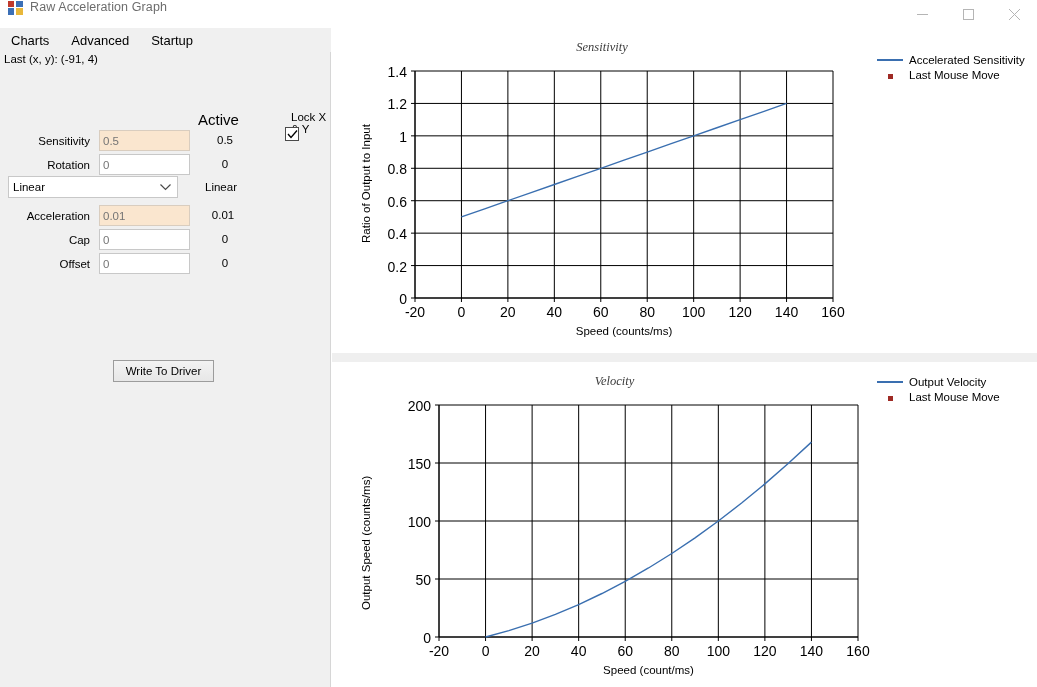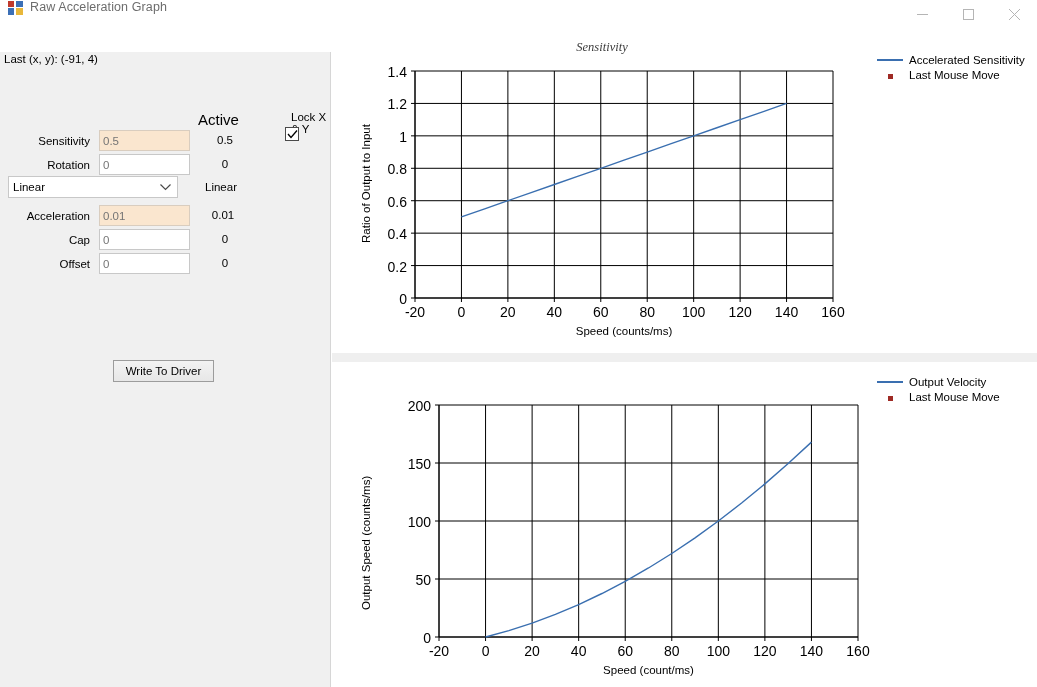--- a/index.html
+++ b/index.html
@@ -136,20 +136,25 @@
       </div>
       <div class="win-btn">
         <svg width="11" height="11" viewBox="0 0 11 11">
           <line x1="0" y1="0" x2="11" y2="11" stroke="#b5b5b5" stroke-width="1"></line>
           <line x1="11" y1="0" x2="0" y2="11" stroke="#b5b5b5" stroke-width="1"></line>
         </svg>
       </div>
     </div>
   </div>
 
+  <div class="menubar">
+    <div class="menu-item">Charts</div>
+    <div class="menu-item">Advanced</div>
+    <div class="menu-item">Startup</div>
+  </div>
 
   <div class="leftpanel">
 
     <div class="lastxy">Last (x, y): (-91, 4)</div>
 
     <div class="colhead-active">Active</div>
     <div class="colhead-lock">Lock X &amp; Y</div>
 
     <div class="lock-check">
       <svg width="11" height="11" viewBox="0 0 11 11">
@@ -274,20 +279,21 @@
       <div class="tick y" style="left: 25px; top: 100.857px; width: 50px;">1</div>
       <div class="tick y" style="left: 25px; top: 68.4286px; width: 50px;">1.2</div>
       <div class="tick y" style="left: 25px; top: 36px; width: 50px;">1.4</div>
       <div class="axis-label" style="left: 83px; top: 297px; width: 418px;">Speed (counts/ms)</div>
       <div class="ylabel" style="left: 28px; top: 215px;">Ratio of Output to Input</div>
     </div>
 
   <div class="splitter"></div>
 
   <div class="chartpanel" id="panel-bottom">
+    <div class="chart-title" style="left:0;top:12px;width:565px">Velocity</div>
 
     <div class="legend" style="left:545px;top:12px">
       <div class="legend-row">
         <span class="legend-line"></span>
         <span>Output Velocity</span>
       </div>
       <div class="legend-row">
         <span class="legend-dot"><b></b></span>
         <span>Last Mouse Move</span>
       </div>

